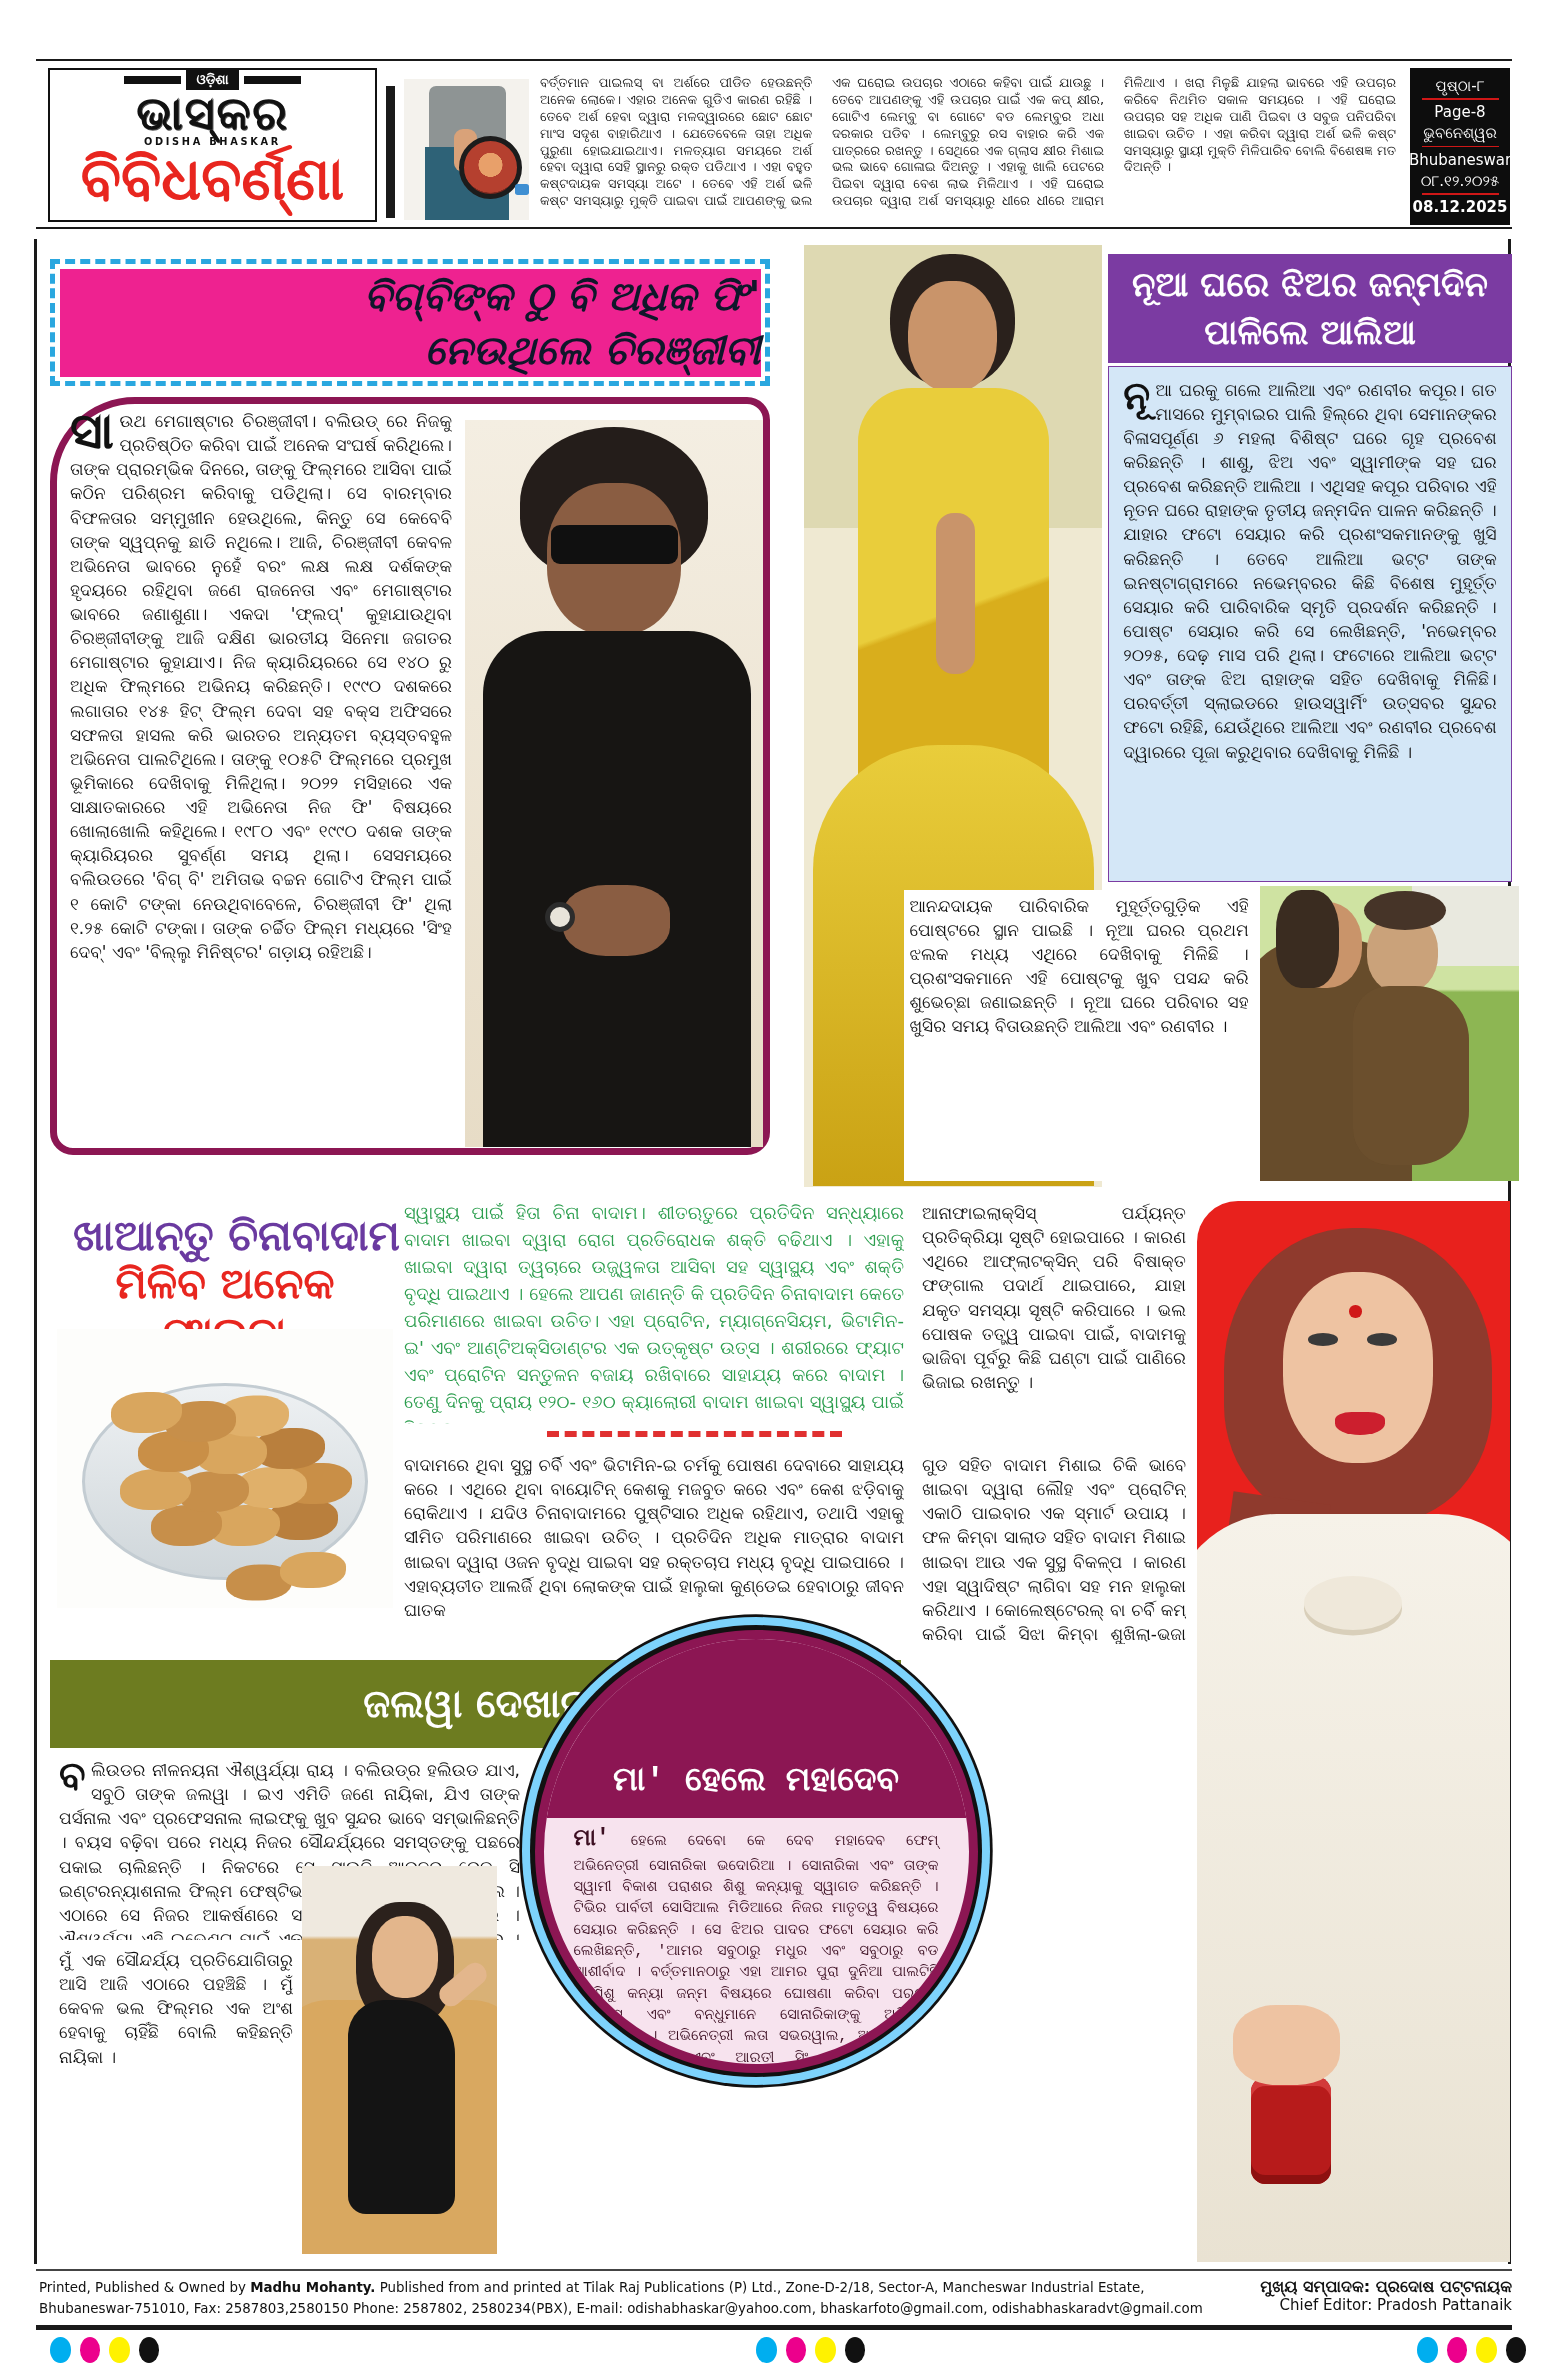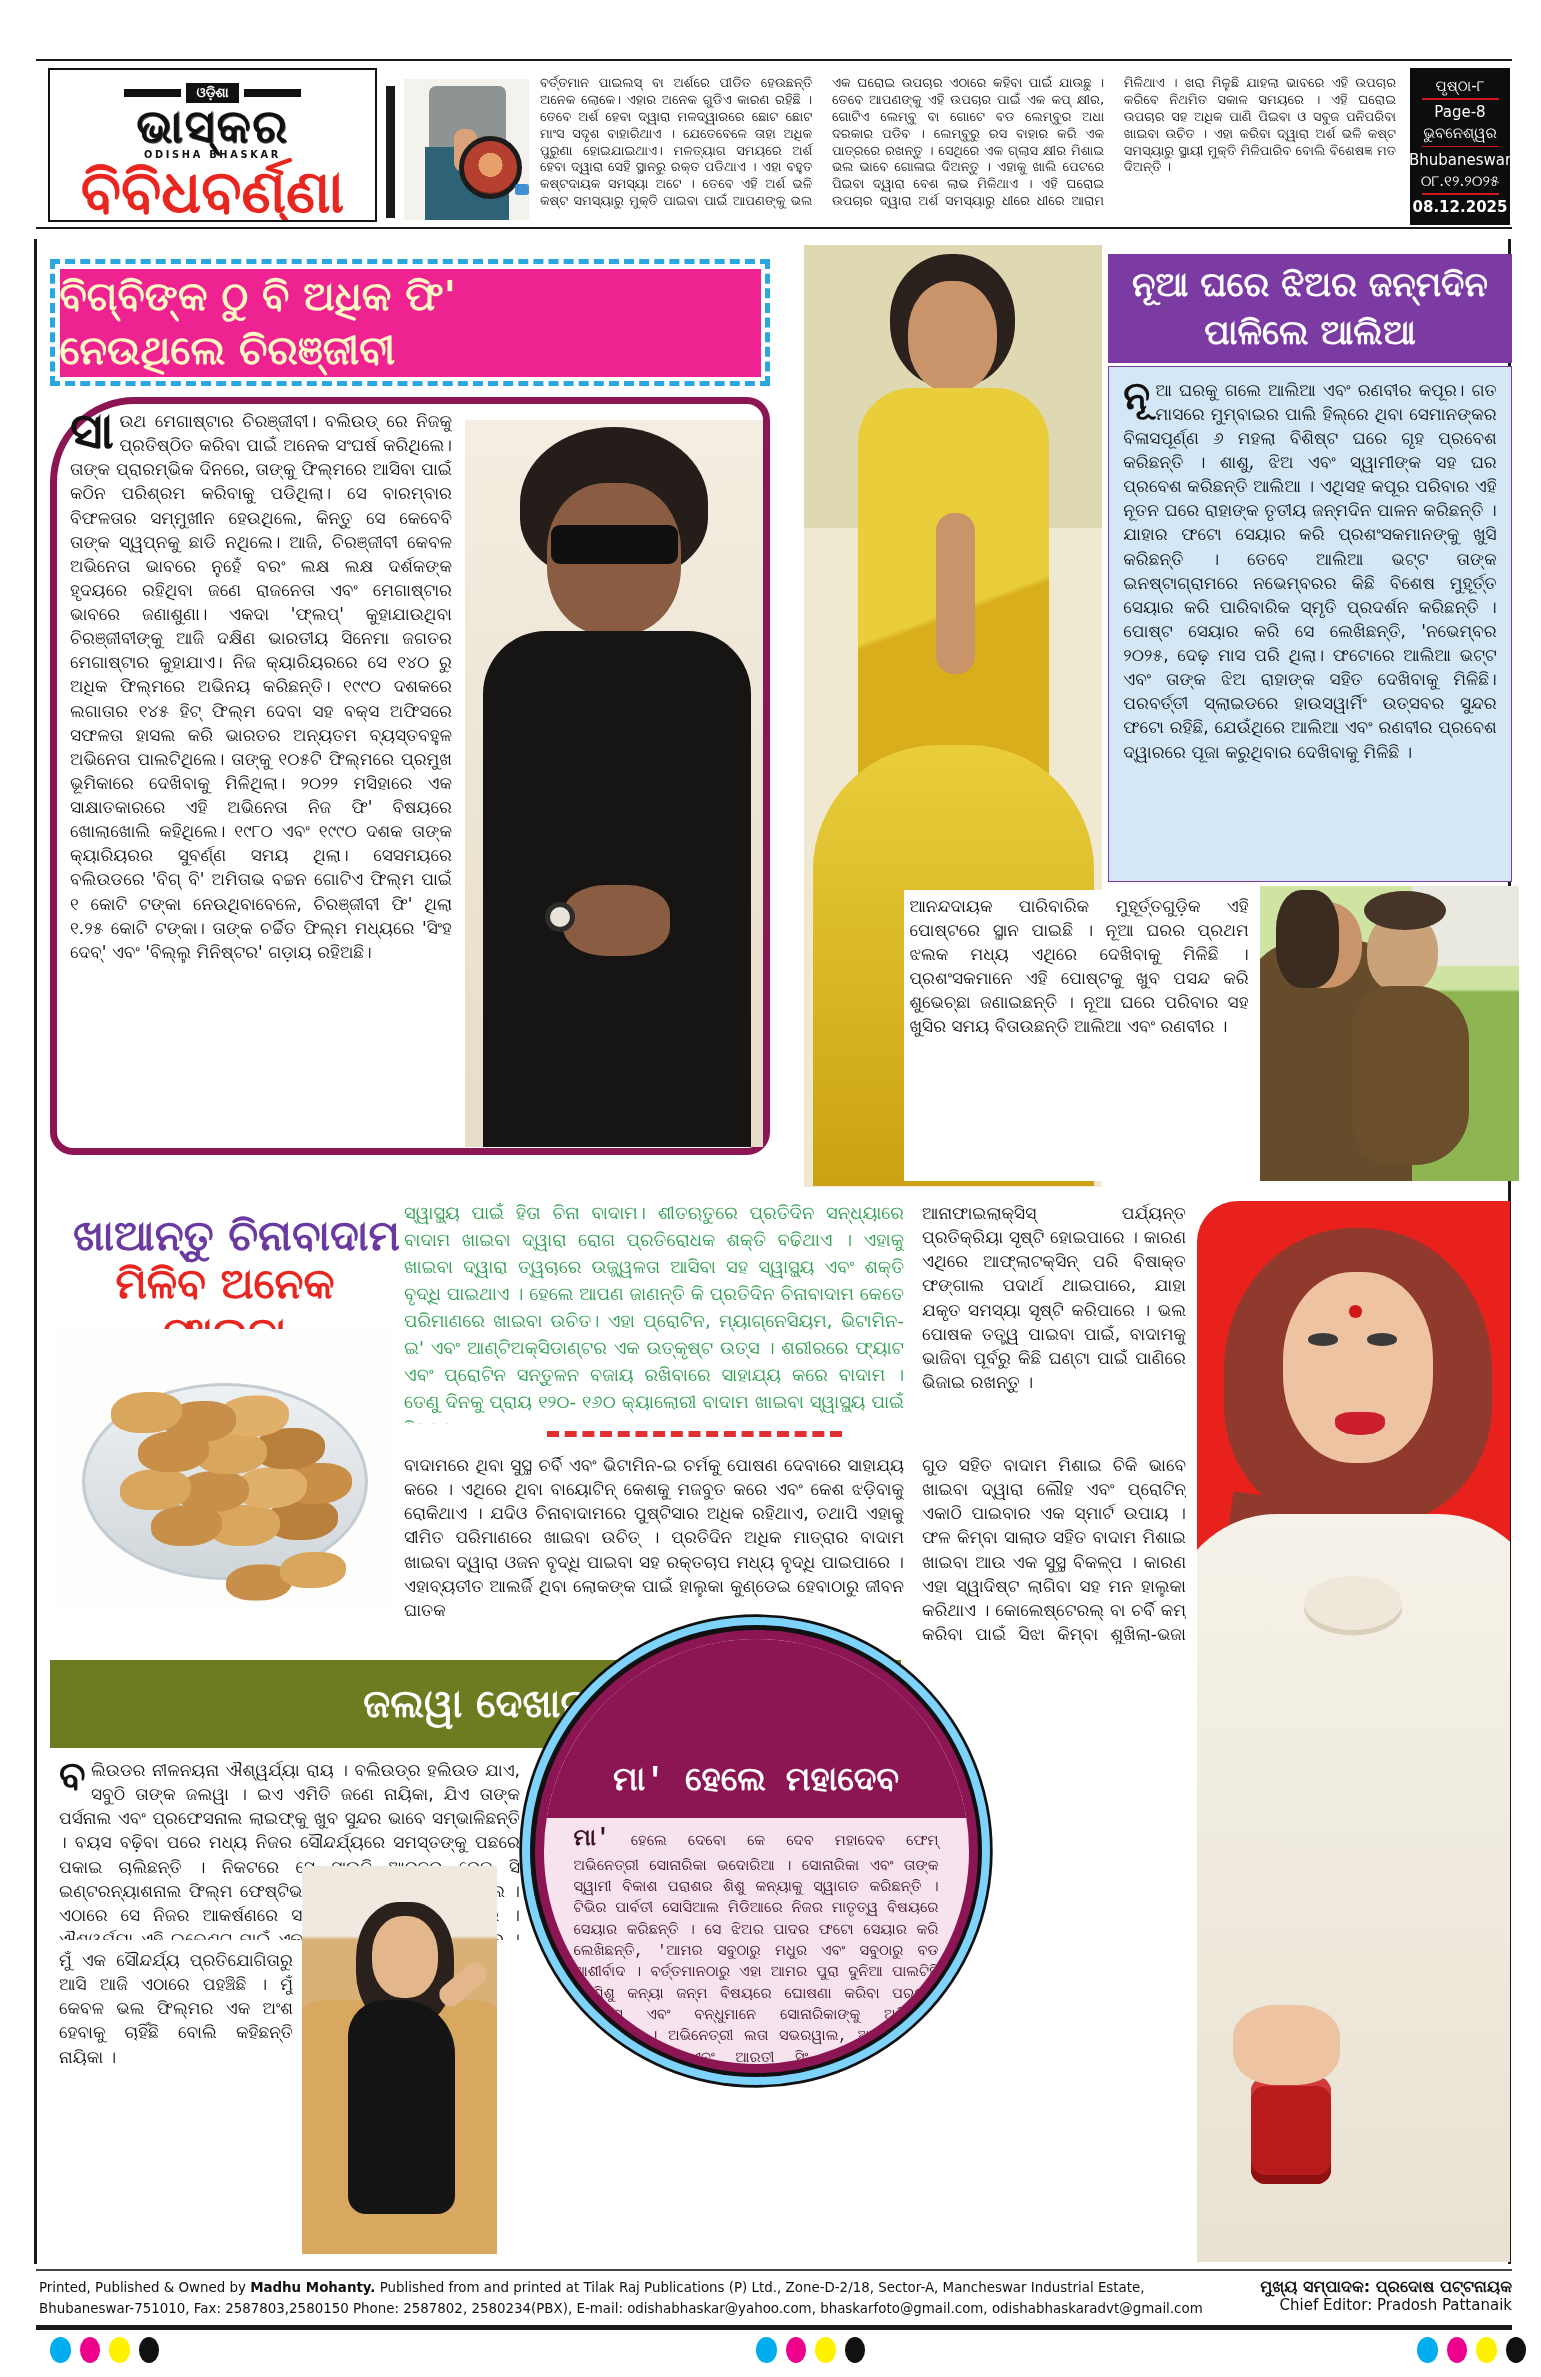--- a/index.html
+++ b/index.html
@@ -4,40 +4,40 @@
 <style>
   * { margin:0; padding:0; box-sizing:border-box; }
   html,body { width:1541px; height:2377px; background:#ffffff;
     font-family:"DejaVu Sans","Liberation Sans",sans-serif; color:#111; }
   #page { position:relative; width:1541px; height:2377px; overflow:hidden; background:#fff; }
   .abs { position:absolute; }
   .rule { background:#1a1a1a; }
   .just { text-align:justify; }
   
   .masthead { border:2.7px solid #111; display:flex; flex-direction:column; align-items:center; overflow:hidden; }
-  .logo-row { display:flex; align-items:center; gap:5.4px; margin-top:13px; }
+  .logo-row { display:flex; align-items:center; gap:5.4px; margin-top:0; }
   .logo-bar { width:57px; height:8px; background:#111; }
   .logo-odisha { background:#111; color:#fff; font-size:13.4px; font-weight:bold; padding:0.9px 9px; border:1.8px solid #111; }
   .logo-bhaskar { font-size:46px; font-weight:bold; color:#111; line-height:1.0; letter-spacing:1.8px; text-shadow:0.9px 0.9px 0 #555; }
   .logo-en { font-size:9.8px; font-weight:bold; letter-spacing:2.7px; color:#111; }
   .section-title { font-size:59px; font-weight:bold; color:#e8261f; line-height:1.0; margin-top:1.8px; white-space:nowrap; }
   
   .pageinfo { background:#0d0d0d; color:#fff; display:flex; flex-direction:column; align-items:center; justify-content:space-evenly; padding:5.4px 3.6px; }
   .pageinfo div { font-size:15px; white-space:nowrap; }
   .pi-rule { width:77px; height:1.8px; background:#cf1717; }
   
   .piles-cols { column-count:3; column-gap:19.7px; font-size:13px; line-height:1.3; }
   .piles-illu { background:#f4f2ed; overflow:hidden; }
   
   .body-txt { font-size:17px; line-height:1.42; }
   .dropcap { float:left; font-size:50px; line-height:0.9; font-weight:bold; padding-right:5.4px; }
   
   .h1-wrap { border:5.4px dashed #2aa7df; background:#fff; padding:4.5px; }
   .h1-box { background:#ee2290; width:100%; height:100%; display:flex; flex-direction:column; justify-content:center; }
-  .h1-box div { color:#fef9c3; font-size:40px; font-weight:bold; text-align:left; line-height:1.35; }
+  .h1-box div { color:#0f172a; font-size:40px; font-weight:bold; text-align:right; line-height:1.35;font-style:italic; }
   .maroon-frame { border:7.1px solid #8c1653; border-radius:85px 23px 23px 23px; }
   
   .h2-box { background:#7b3ba2; display:flex; flex-direction:column; justify-content:center; }
   .h2-box div { color:#fff; font-size:34px; font-weight:bold; text-align:center; line-height:1.4; }
   .blue-box { background:#d4e7f7; border:1.8px solid #7b3ba2; padding:10.7px 14.3px; }
   
   .pn-h1 { color:#6a3aa0; font-size:42px; font-weight:bold; text-align:right; line-height:1.15; }
   .pn-h2 { color:#e8261f; font-size:42px; font-weight:bold; text-align:center; line-height:1.15; }
   .green-intro { color:#2c9e4e; font-size:18px; line-height:1.5; }
   .red-dash { border-top:6.3px dashed #e03030; }

